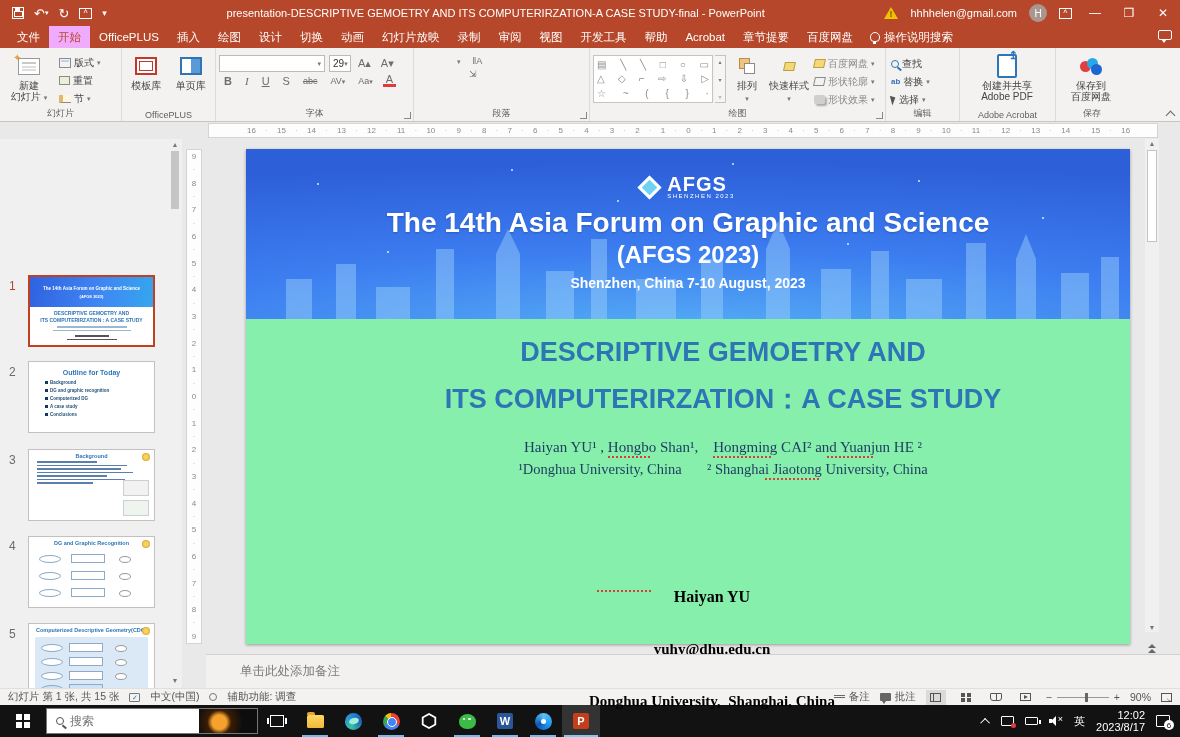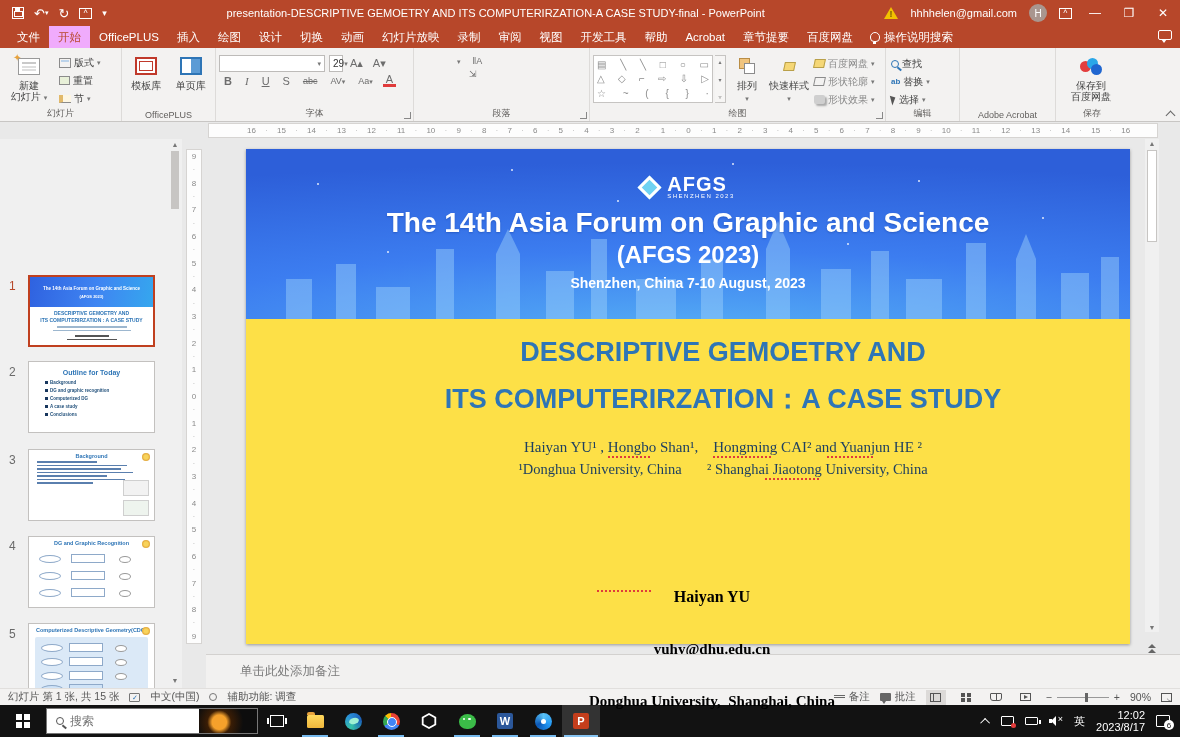--- a/index.html
+++ b/index.html
@@ -148,21 +148,21 @@
   .bluepanel { position:absolute; left:6px; right:6px; top:13px; bottom:4px; background:#dbe9f7; border-radius:2px;}
   .thumb-scroll { width:14px; background:#f0f0f0; position:relative; }
   .tsc-up,.tsc-dn { position:absolute; left:2px; width:10px; text-align:center; color:#777; font-size:7px; }
   .tsc-up{ top:2px; } .tsc-dn{ bottom:4px; }
   .tsc-thumb { position:absolute; left:3px; top:12px; width:8px; height:58px; background:#c7c5c3; }
   .vruler { width:24px; background:#e9e9e9; position:relative; }
   .vruler-strip { position:absolute; top:10px; height:495px; left:4px; width:16px; background:#fdfdfd;
                   border:1px solid #d6d4d2; display:flex; flex-direction:column; justify-content:space-between;
                   align-items:center; font-size:8px; color:#8a8a8a; padding:2px 0; }
   .canvas { flex:1; position:relative; }
-  .slide { position:absolute; left:40px; top:10px; width:884px; height:495px; background:#fde047;
+  .slide { position:absolute; left:40px; top:10px; width:884px; height:495px; background:#86efac;
            box-shadow:0 1px 3px rgba(0,0,0,.35); }
 
   
   .banner { position:absolute; top:0; left:0; right:0; height:170px; overflow:hidden;
             background:radial-gradient(130% 100% at 50% 108%, #55aef5 0%, #3c7df0 48%, #2d5fd9 100%); }
   .star { position:absolute; width:2px; height:2px; border-radius:50%; background:rgba(255,255,255,.85); }
   .logo-wrap { position:absolute; top:26px; left:0; right:0; display:flex; justify-content:center;
                align-items:center; gap:9px; }
   .logo-diamond { width:17px; height:17px; border:3px solid #fff; background:#6fd2f2; transform:rotate(45deg); }
   .logo-txt { color:#fff; font-weight:bold; font-size:20px; letter-spacing:1px; line-height:18px; }
@@ -388,21 +388,21 @@
     <span class="glabel">OfficePLUS</span>
   </div>
 
   <div class="rgroup" style="width:198px">
     <div class="fgrid" style="width:100%">
       <div class="fontrow">
         <span class="combo" style="width:106px">
             <span></span>
             <span class="caret">▾</span>
           </span>
-        <span class="combo" style="width:14px">
+        <span class="combo" style="width:22px">
             <span>29</span>
             <span class="caret">▾</span>
           </span>
         <span class="fx">A▴</span>
         <span class="fx">A▾</span>
       </div>
       <div class="fontrow" style="gap:7px; padding-left:2px;">
         <span class="fx" style="font-weight:bold">B</span>
         <span class="fx" style="font-style:italic; font-family:'Liberation Serif',serif">I</span>
         <span class="fx" style="text-decoration:underline">U</span>
@@ -521,20 +521,26 @@
       <span class="smallbtn">
           <span class="selico"></span>
           <span>选择</span>
           <span class="caret">▾</span>
         </span>
     </div>
     <span class="glabel">编辑</span>
   </div>
 
   <div class="rgroup" style="width:96px">
+    <div class="bigbtn" style="width:88px">
+      <span class="bicon">
+          <span class="pdficon"></span>
+        </span>
+      <span><span>创建并共享</span><br><span>Adobe PDF</span></span>
+    </div>
     <span class="glabel">Adobe Acrobat</span>
   </div>
 
   <div class="rgroup" style="width:72px; border-right:none">
     <div class="bigbtn" style="width:64px">
       <span class="bicon">
           <span class="bdicon">
             <i></i>
             <i></i>
             <i></i>

